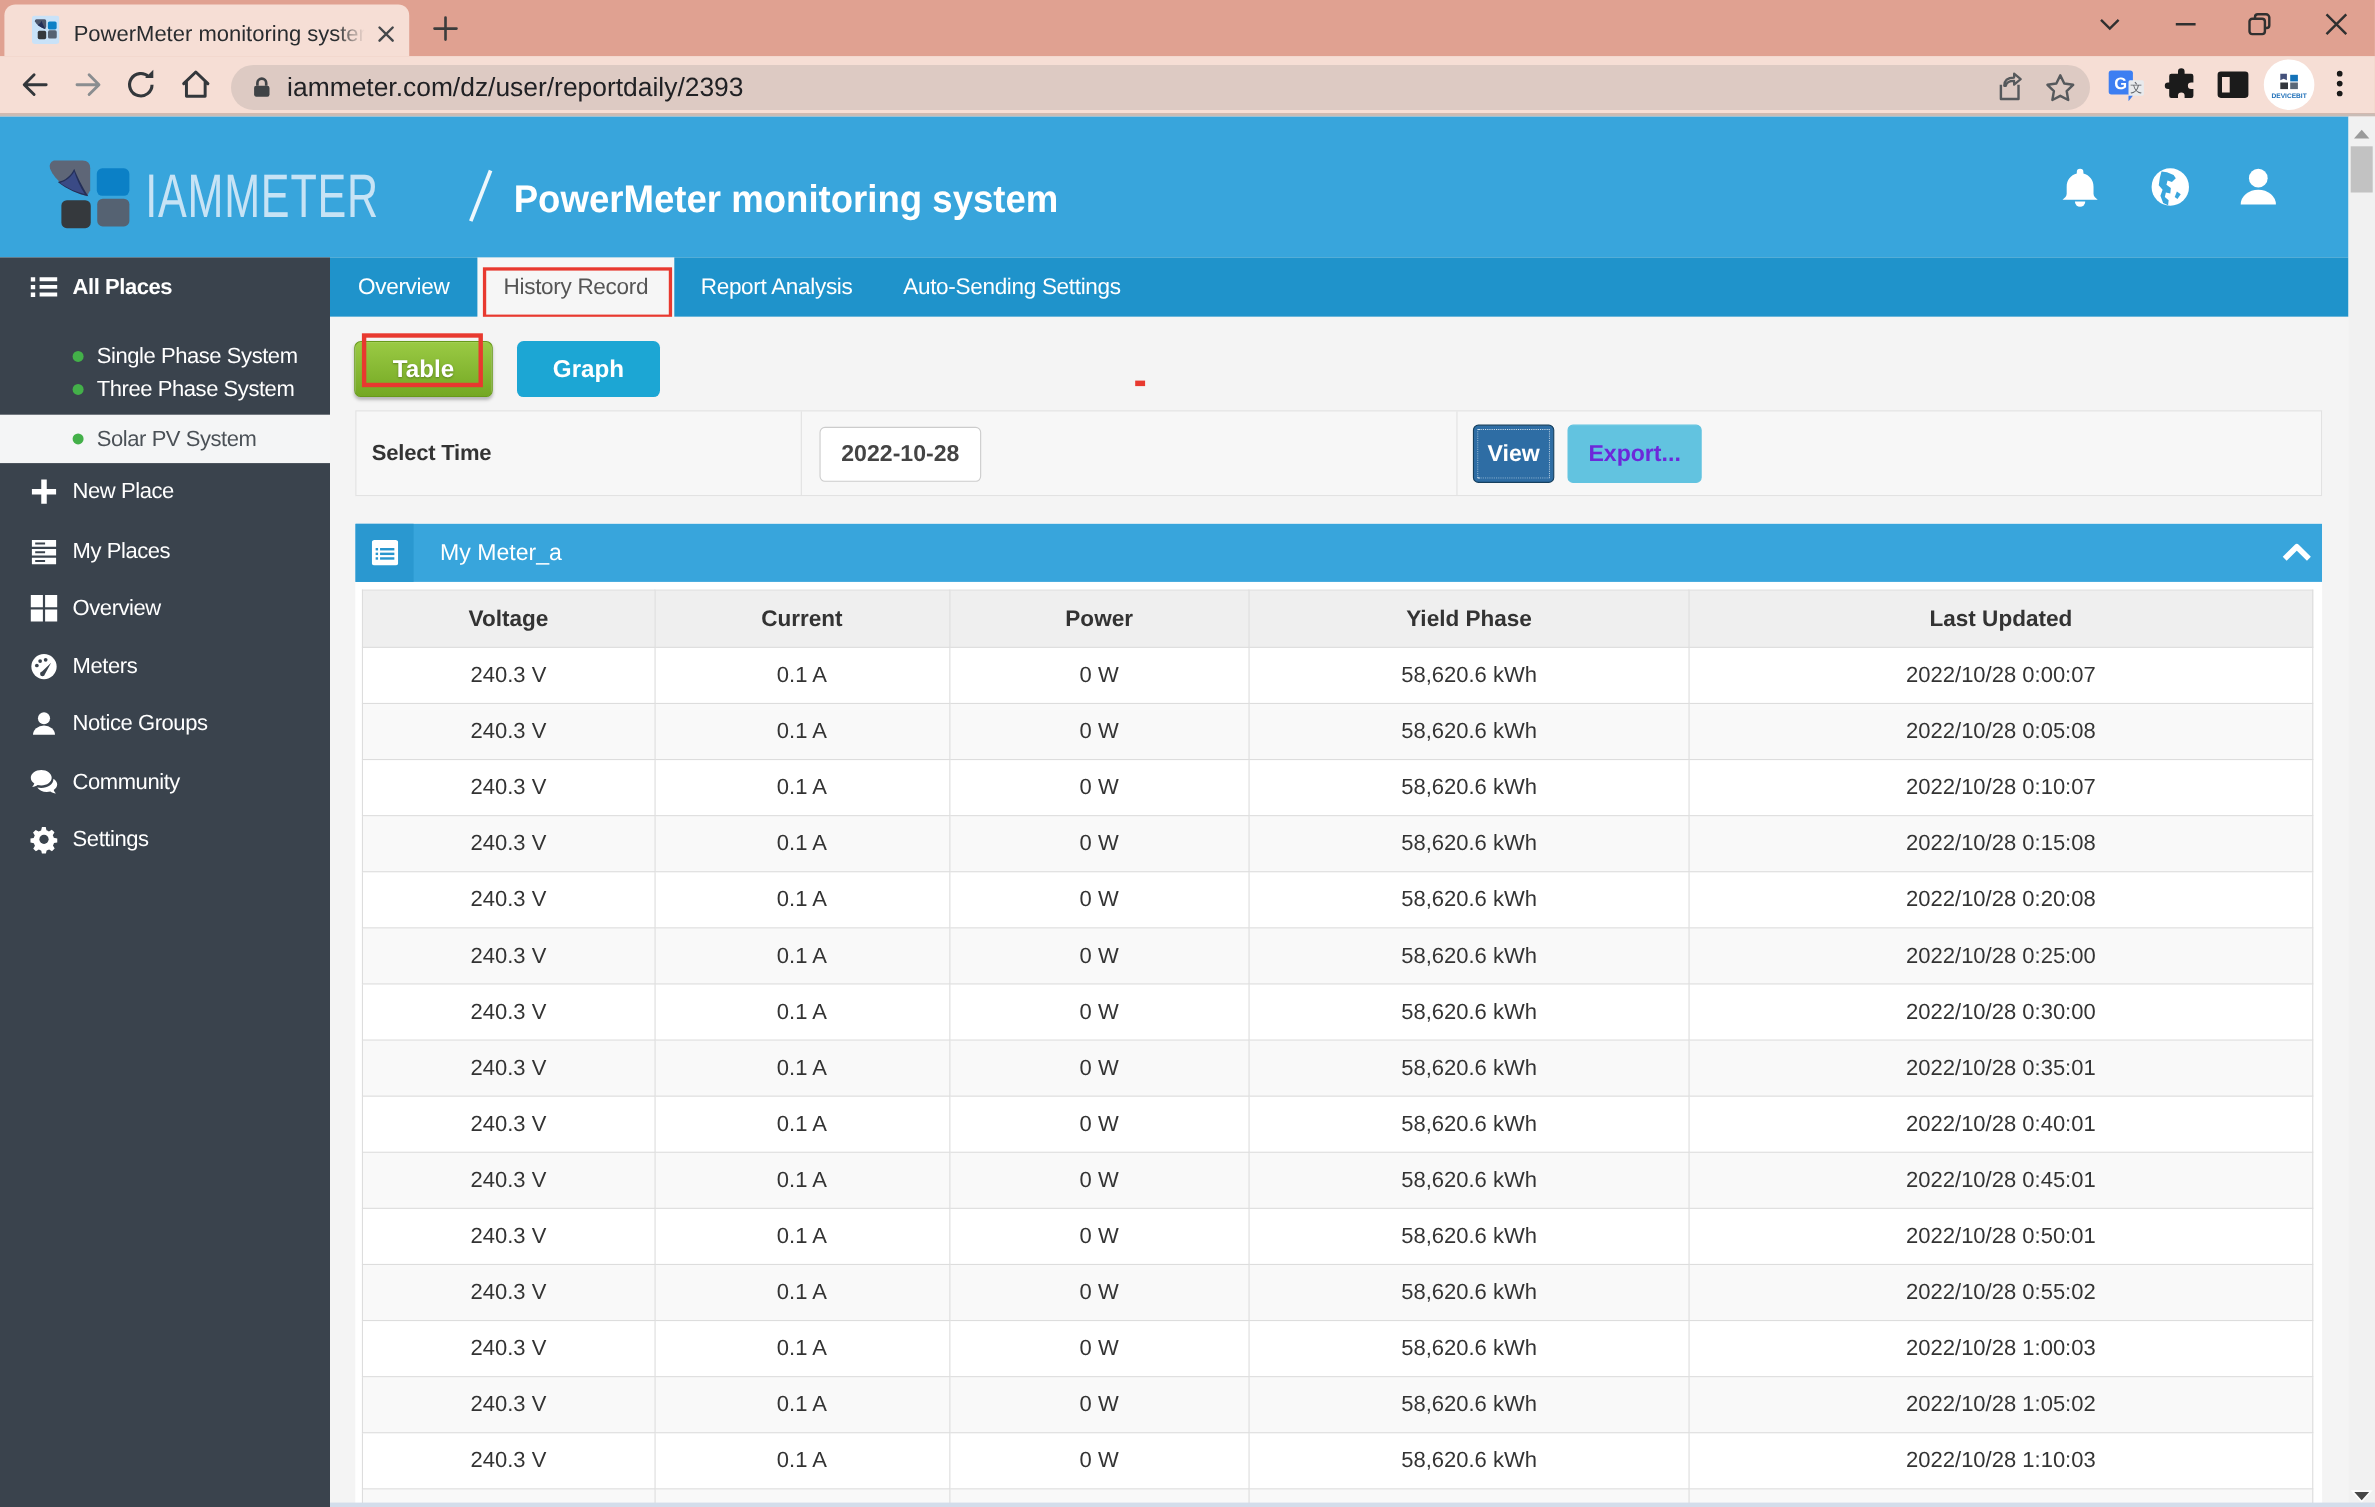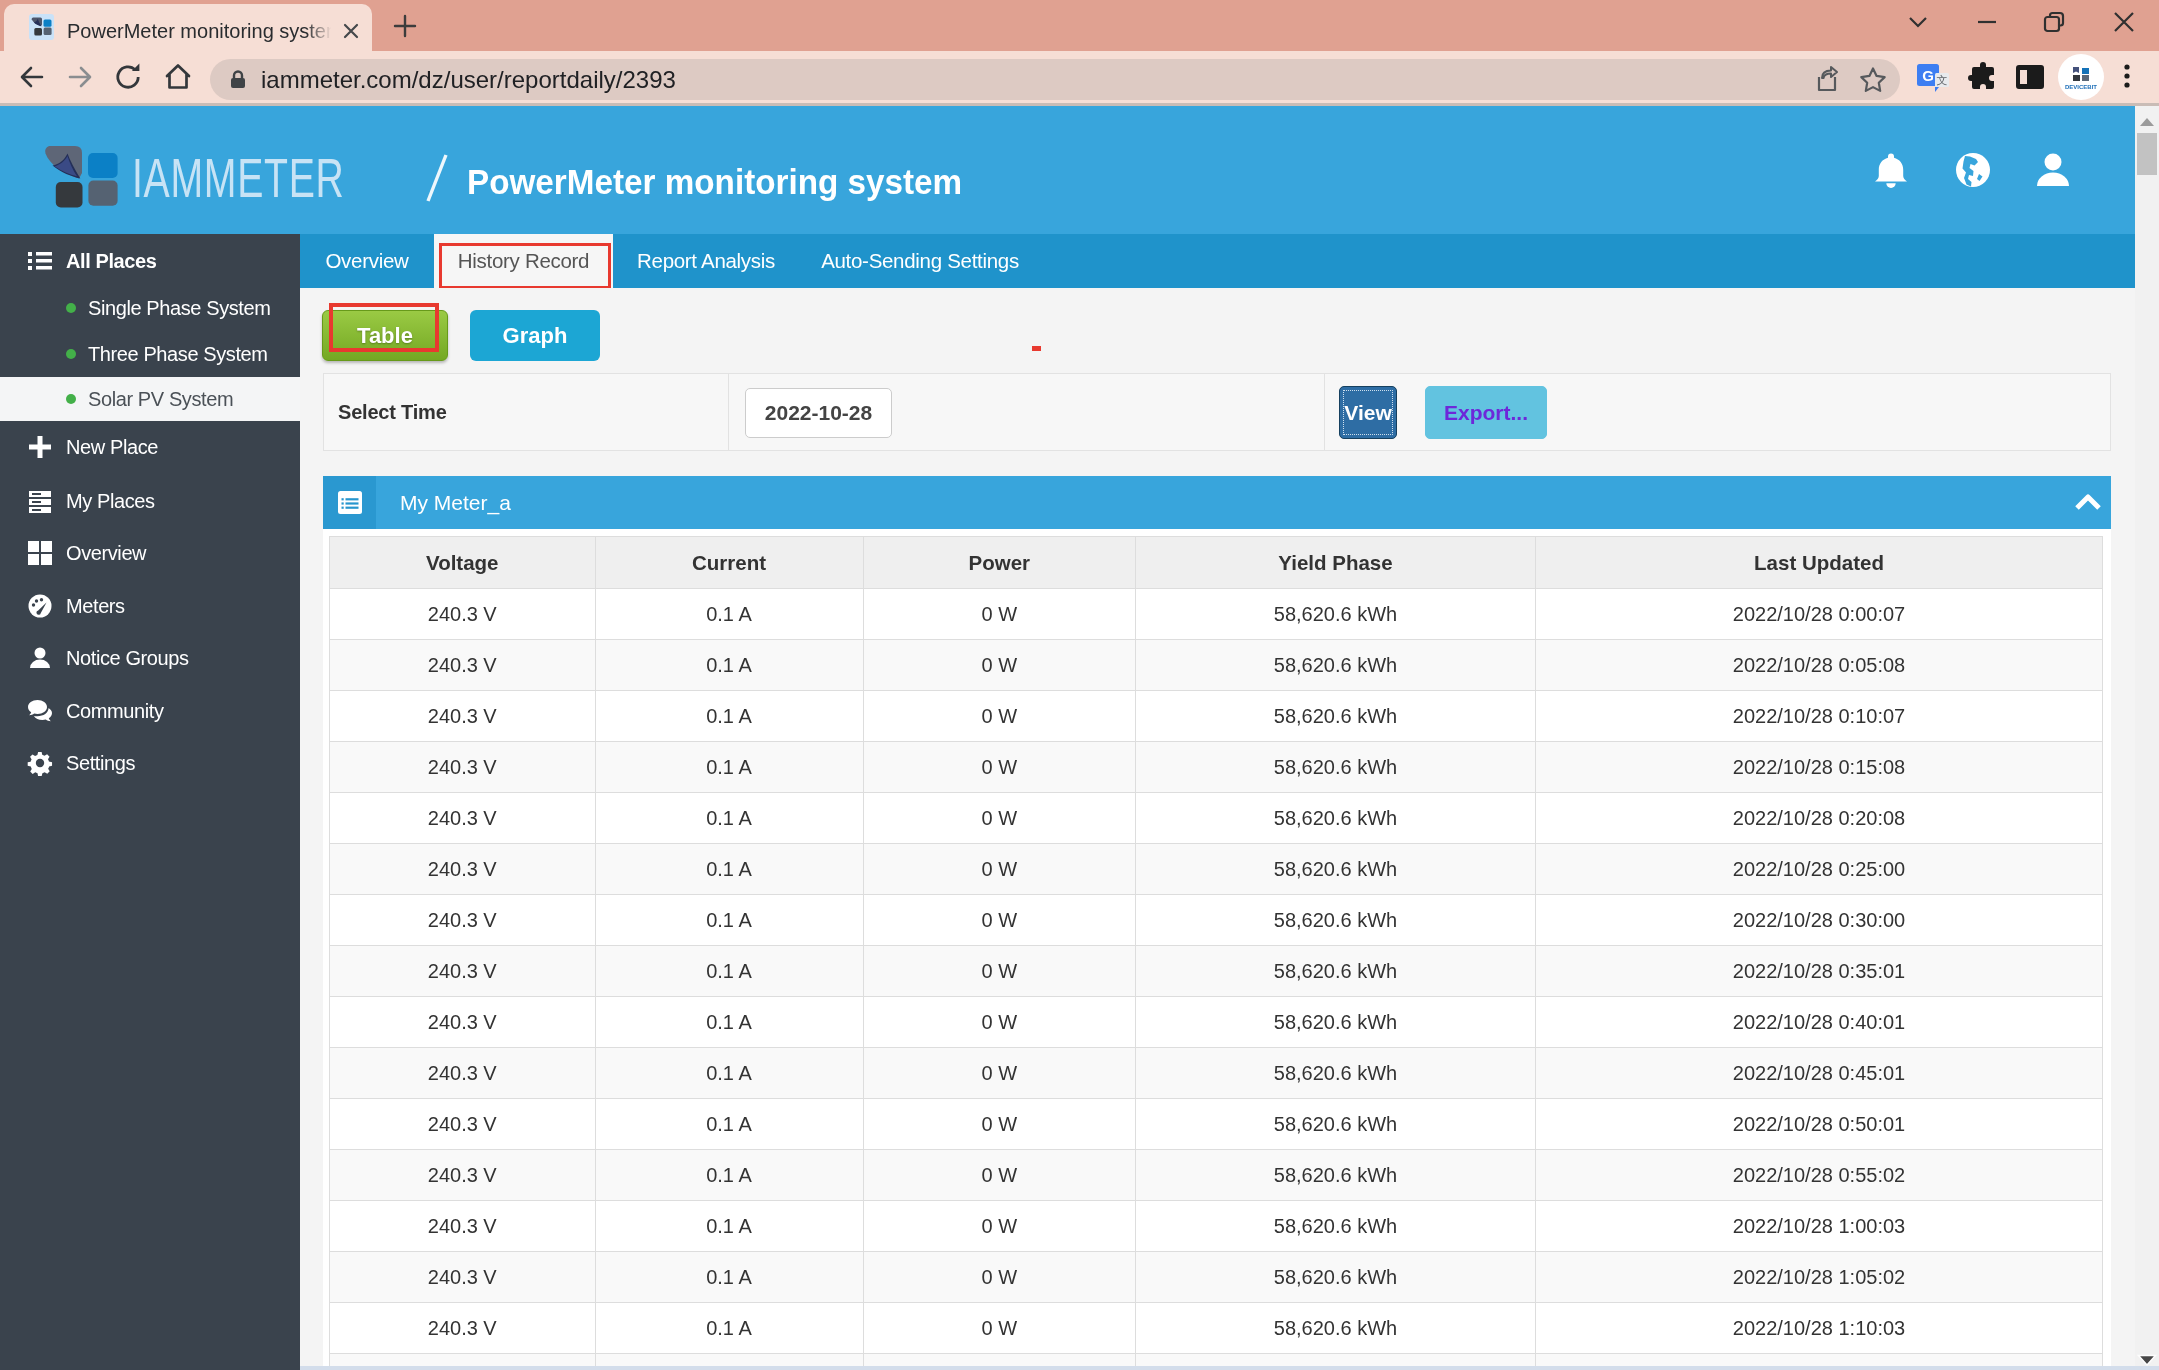--- a/index.html
+++ b/index.html
@@ -37,21 +37,21 @@
   .sideicon { position:absolute; left:27px; top:50%; margin-top:-13px; width:26px; height:26px; }
   
   #btnTable { position:absolute; left:22px; top:22px; width:126px; height:51px; background:linear-gradient(#9aca44,#74a823); border:1px solid #679a1a; border-radius:6px; color:#fff; font-size:22px; font-weight:bold; text-align:center; line-height:49px; text-shadow:0 1px 2px rgba(0,0,0,0.3); box-shadow:0 2px 3px rgba(0,0,0,0.25); }
   #redboxTable { position:absolute; left:29px; top:15px; width:110px; height:49px; border:4px solid #e8392f; }
   #btnGraph { position:absolute; left:170px; top:22px; width:130px; height:51px; background:#1ca6d4; border-radius:6px; color:#fff; font-size:22px; font-weight:bold; text-align:center; line-height:51px; }
   #reddash { position:absolute; left:732px; top:58px; width:9px; height:5px; background:#e8392f; }
   #selectrow { position:absolute; left:23px; top:85px; width:1788px; height:78px; background:#f7f7f7; border:1px solid #e2e2e2;font-weight:bold; }
   .vdiv { position:absolute; top:0; width:1px; height:76px; background:#e2e2e2; }
   #seltext { position:absolute; left:14px; top:0; height:76px; line-height:76px; font-size:20px; color:#333; letter-spacing:-0.2px; }
   #dateinput { position:absolute; left:421px; top:14px; width:147px; height:50px; background:#fff; border:1px solid #ccc; border-radius:5px; font-size:21px; color:#444; text-align:center; line-height:48px; }
-  #btnView { position:absolute; left:1015px; top:12px; width:58px; height:53px; background:#2e6da4; border:1px solid #16405f; border-radius:5px; color:#fff; font-size:21px; text-align:center; line-height:51px; outline:1px dotted #cfe0ee; outline-offset:-5px; }
+  #btnView { position:absolute; left:1015px; top:12px; width:74px; height:53px; background:#2e6da4; border:1px solid #16405f; border-radius:5px; color:#fff; font-size:21px; text-align:center; line-height:51px; outline:1px dotted #cfe0ee; outline-offset:-5px; }
   #btnExport { position:absolute; left:1101px; top:12px; width:122px; height:53px; background:#62c3e0; border:1px solid #62c3e0; border-radius:5px; color:#6d28d9; font-size:21px; text-align:center; line-height:51px; }
   
   #panel { position:absolute; left:23px; top:188px; width:1788px; height:894px; background:#fff; overflow:hidden; }
   #panelhead { position:absolute; left:0; top:0; width:1788px; height:53px; background:#38a5dc; }
   #paneliconbox { position:absolute; left:0; top:0; width:53px; height:53px; background:#2a98d0; }
   #paneltitle { position:absolute; left:77px; top:0; height:53px; line-height:53px; font-size:21px; color:#fff; }
   
   #dtable { position:absolute; left:6px; top:60px; width:1773px; border-collapse:collapse; table-layout:fixed; font-size:20px; color:#333; }
   #dtable th { background:#efefef; border:1px solid #ddd; font-weight:bold; height:52px; text-align:center; font-size:20.5px; }
   #dtable td { border:1px solid #ddd; height:51px; text-align:center; background:#fff; }
@@ -200,21 +200,21 @@
     <div class="navitem" style="left:313px;width:186px;">Report Analysis</div>
     <div class="navitem" style="left:499px;width:242px;">Auto-Sending Settings</div>
   </div>
   <div id="sidebar">
     <div class="sideitem" style="top:0;height:54px;line-height:54px;font-weight:bold;font-size:20px;">
       <svg class="sideicon" viewBox="0 0 26 26">
           <path d="M1 4 h4 v4 H1 z M9 4 h16 v3.6 H9 z M1 11 h4 v4 H1 z M9 11 h16 v3.6 H9 z M1 18 h4 v4 H1 z M9 18 h16 v3.6 H9 z" fill="#fff"></path>
         </svg>
       <span class="txt">All Places</span>
     </div>
-    <div class="subitem" style="top:52px;padding-left:30px;">
+    <div class="subitem" style="top:68px;padding-left:30px;">
         <span class="subdot"></span>
         <span class="txt">Single Phase System</span>
       </div>
     <div class="subitem" style="top:98px;">
         <span class="subdot"></span>
         <span class="txt">Three Phase System</span>
       </div>
     <div class="subitem" style="top:143px;background:#f4f5f6;color:#4b5157;">
         <span class="subdot"></span>
         <span class="txt">Solar PV System</span>

